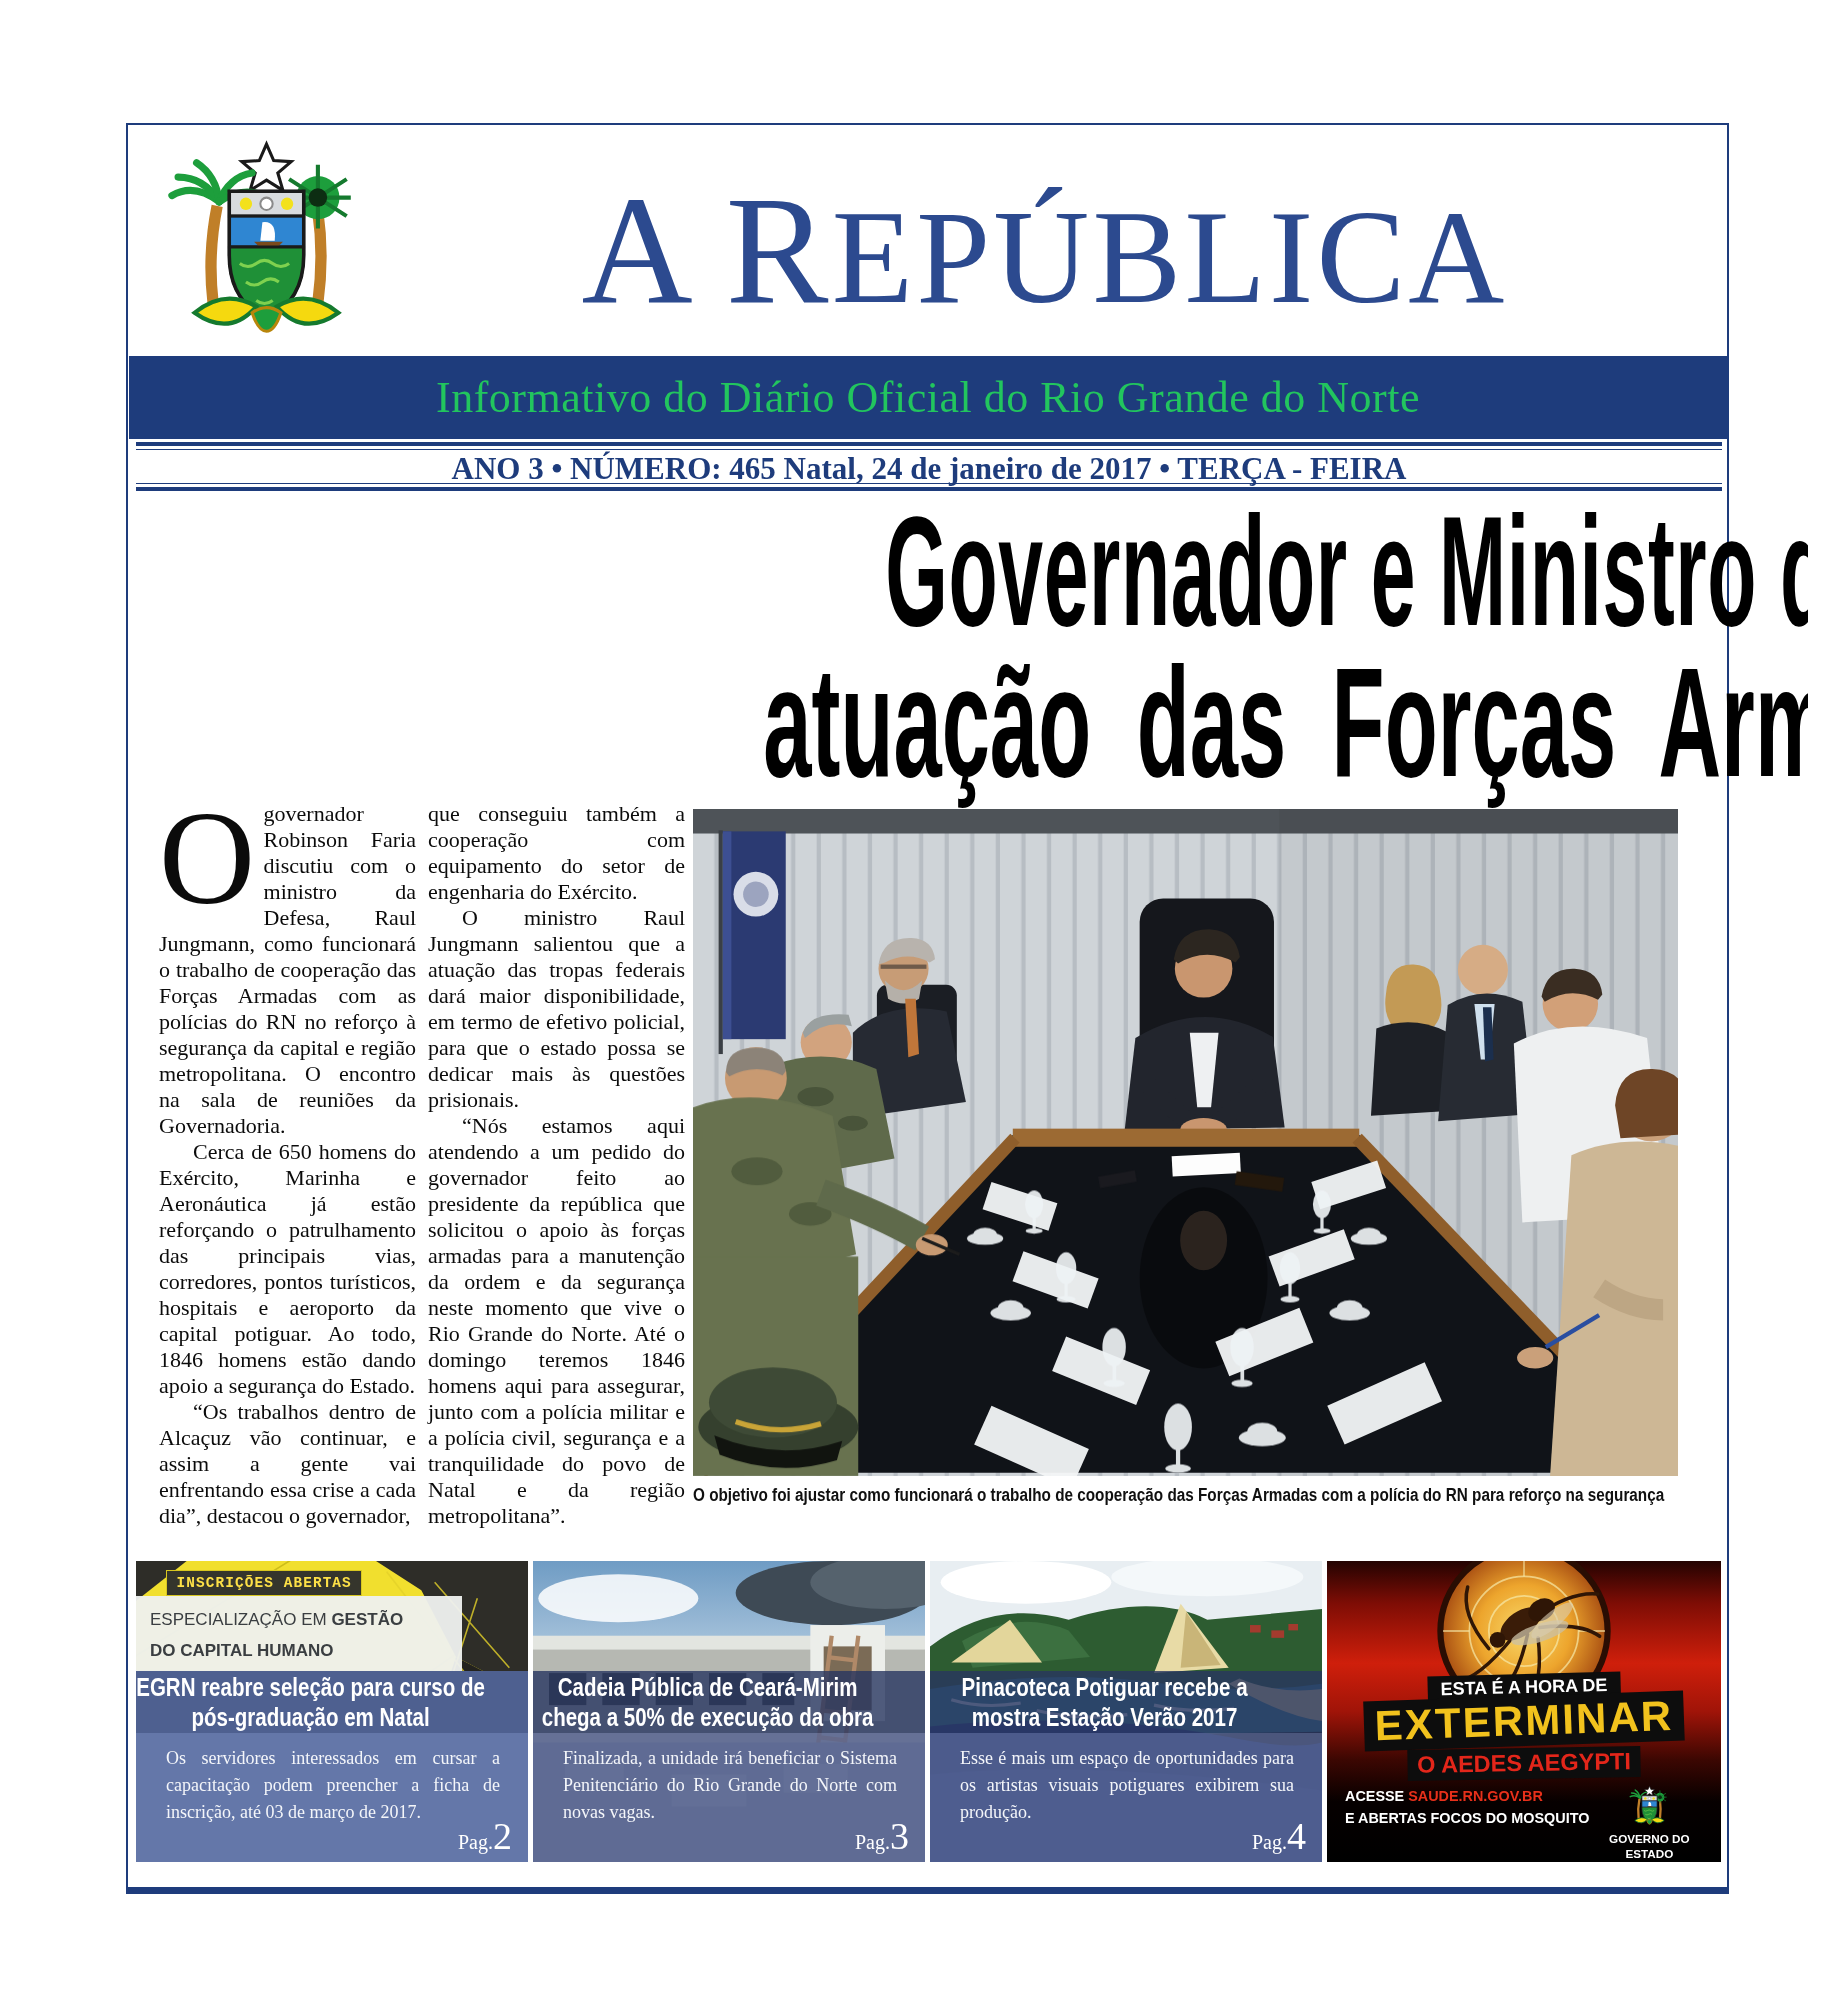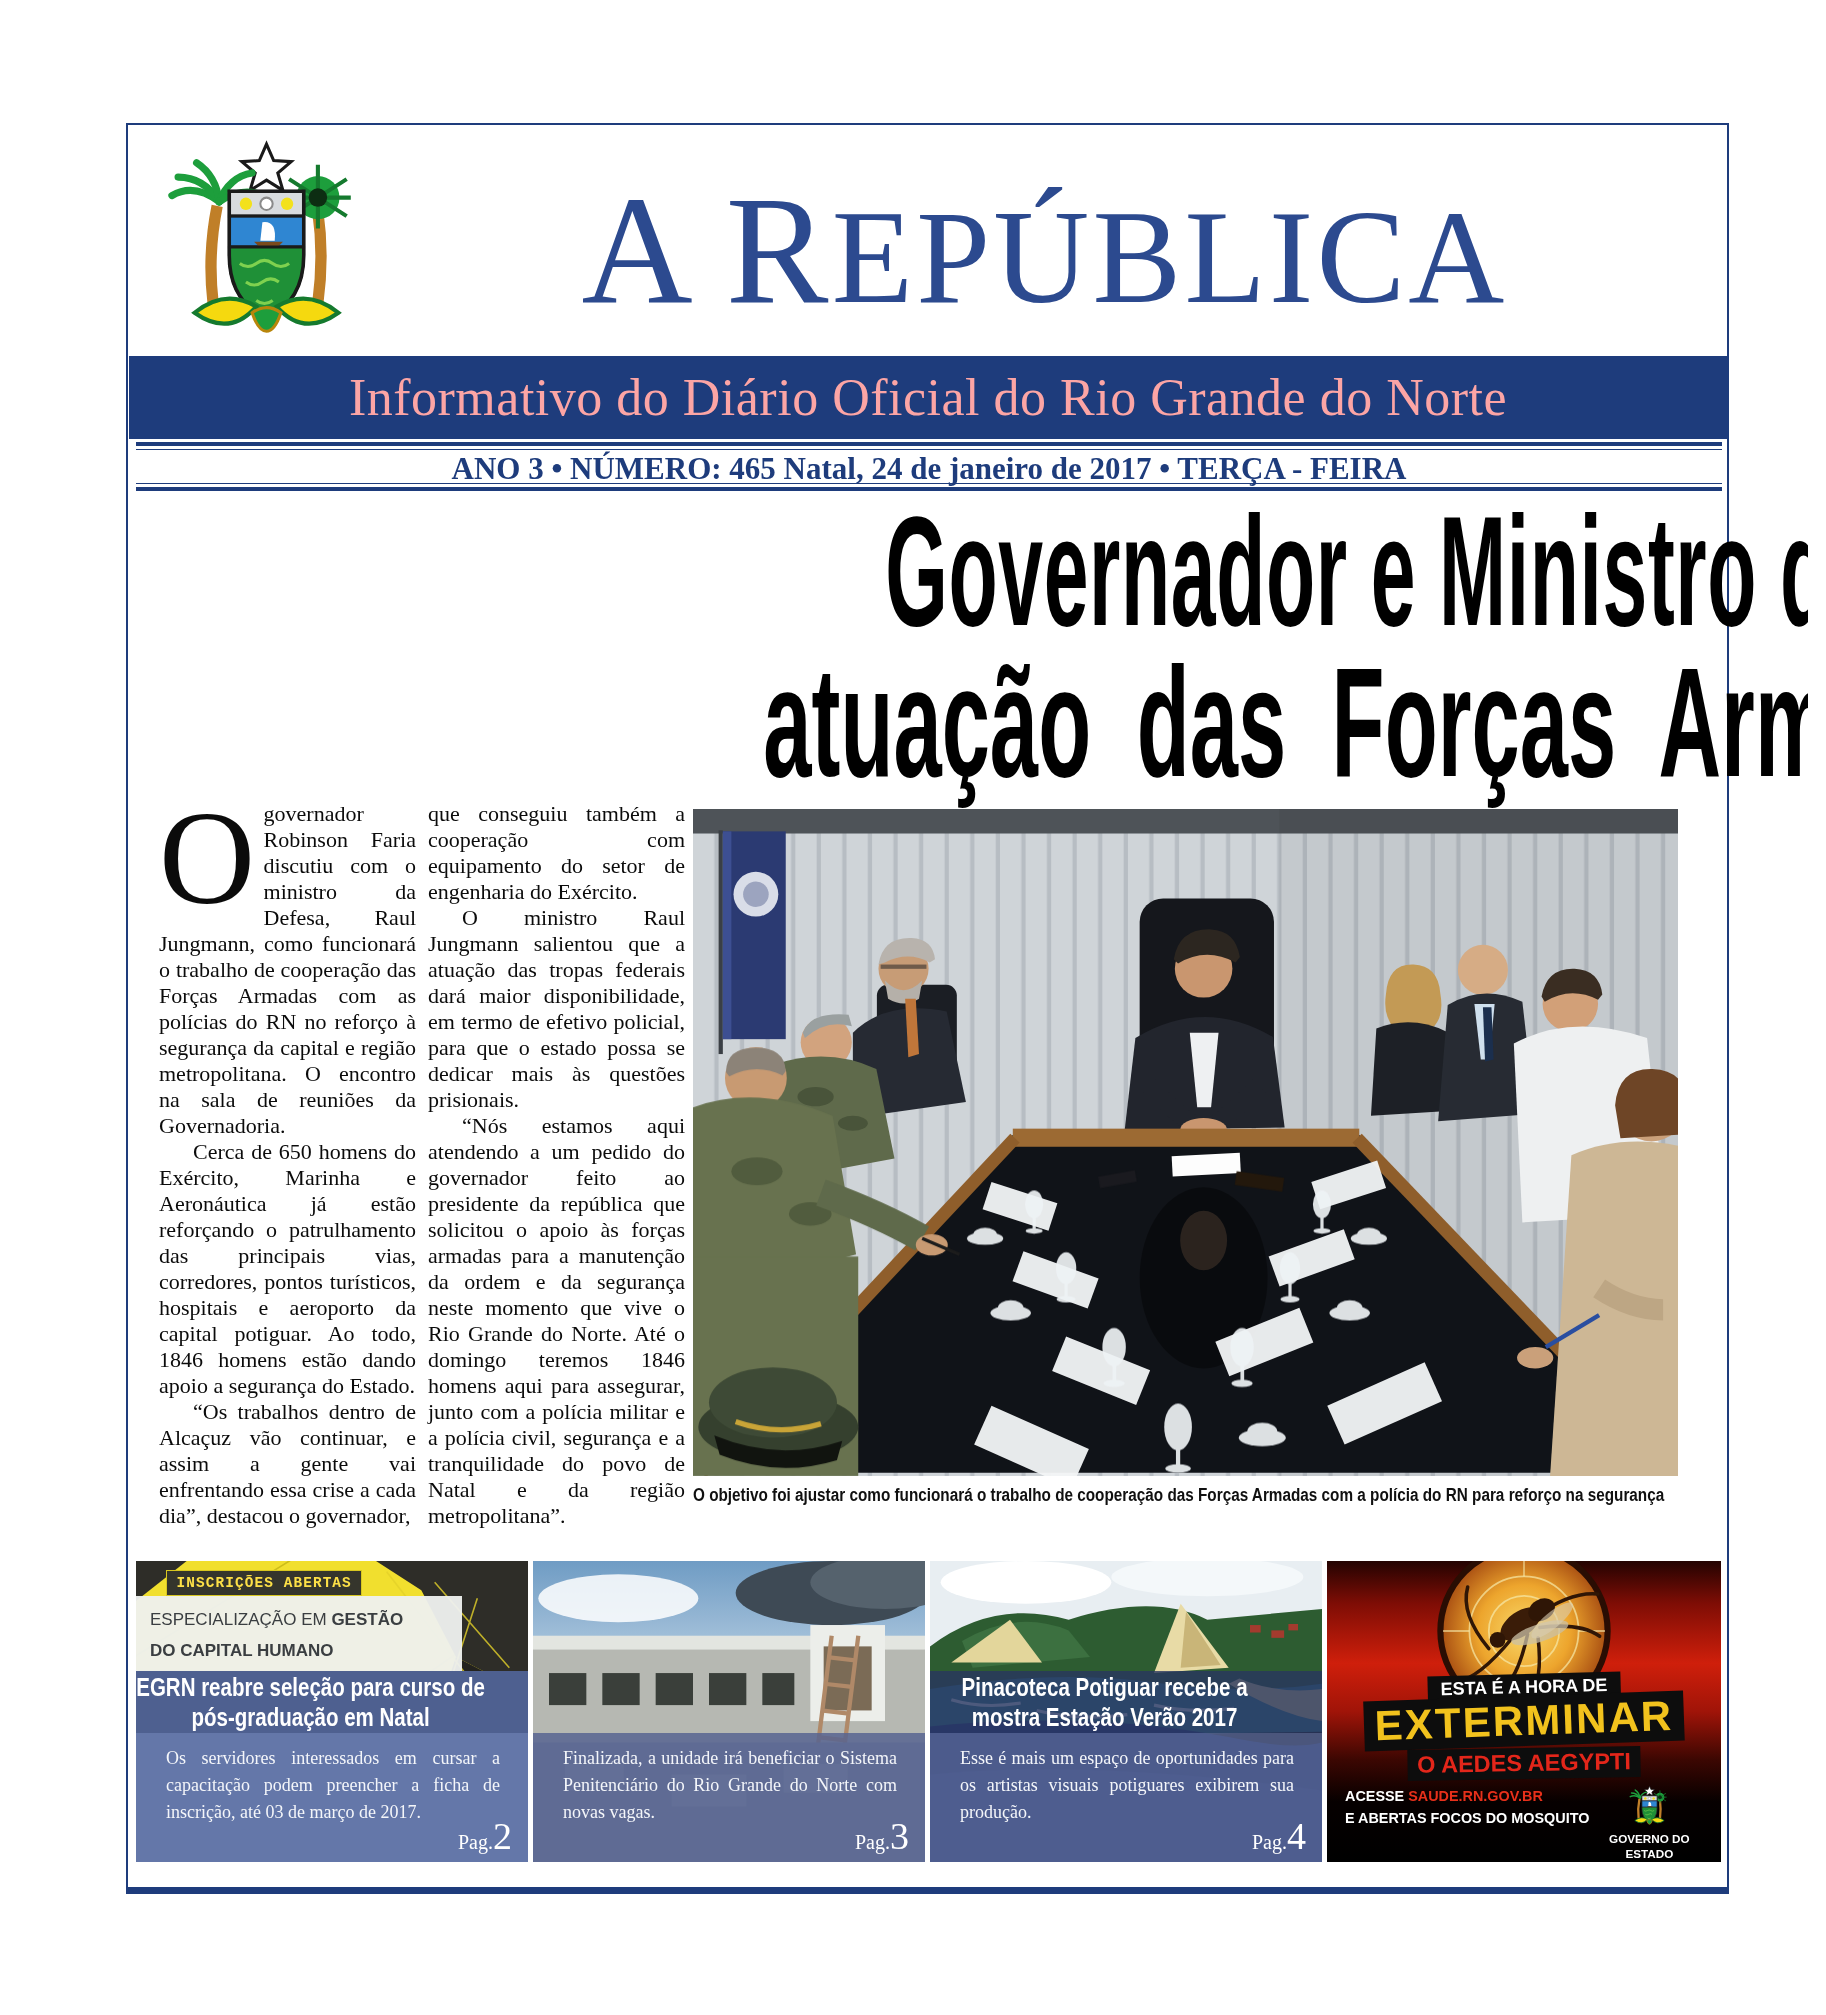--- a/index.html
+++ b/index.html
@@ -10,21 +10,21 @@
          border:2.7px solid #1e3c7c;border-bottom:7.5px solid #1e3c7c;}
   
   .coa-large{position:absolute;left:160px;top:138px;width:213px;height:221px;}
   .masthead{position:absolute;left:373px;top:170px;width:1343px;text-align:center;color:#2c4a8f;
             white-space:nowrap;letter-spacing:3.2px;line-height:160px;}
   .masthead .big{font-size:154px;}
   .masthead .small{font-size:133px;}
   .masthead .w1{margin-right:30px;}
   .banner{position:absolute;left:129px;top:356px;width:1598px;height:83px;background:#1e3c7c;
           display:flex;align-items:center;justify-content:center;}
-  .banner-text{color:#fca5a5;font-size:52px;letter-spacing:0.5px;}
+  .banner-text{color:#22c55e;font-size:44px;letter-spacing:0.5px;}
   .rule{position:absolute;left:136px;width:1586px;box-sizing:border-box;}
   .rule-a{top:442px;height:8px;border-top:4.3px solid #1e3c7c;border-bottom:1.6px solid #1e3c7c;}
   .rule-b{top:483px;height:8px;border-top:1.6px solid #1e3c7c;border-bottom:4.3px solid #1e3c7c;}
   .dateline{position:absolute;left:136px;top:451px;width:1586px;text-align:center;
             font-size:31px;font-weight:700;color:#1e3c7c;}
   
   .hl{position:absolute;left:139px;width:1549px;text-align:center;white-space:nowrap;
       font-family:"Liberation Sans",sans-serif;font-weight:800;color:#000;}
   .hl>span{display:inline-block;transform-origin:50% 50%;}
   .hl1{top:500px;}  .hl1>span{font-size:155px;line-height:143px;transform:scaleX(.52);letter-spacing:1.1px;}
@@ -370,20 +370,23 @@
           <line x1="540" y1="280" x2="592" y2="286"></line>
             <line x1="534" y1="330" x2="586" y2="336"></line>
         </g>
         <rect y="340" width="735" height="224" fill="#8e98a4"></rect>
         <g fill="#a8aeb4">
             <rect x="60" y="380" width="110" height="50"></rect>
             <rect x="260" y="400" width="140" height="60"></rect>
             <rect x="470" y="380" width="120" height="54"></rect>
           </g>
       </svg>
+    </div>
+    <div class="band-title">
+      <div class="promo-title">Cadeia Pública de Ceará-Mirim chega a 50% de execução da obra</div>
     </div>
     <div class="band-body">
       <div class="promo-body">Finalizada, a unidade irá beneficiar o Sistema Penitenciário do Rio Grande do Norte com novas vagas.</div>
       <div class="pag"><span class="lbl">Pag.</span><span class="num">3</span></div>
     </div>
   </div>
 
   <div class="promo p3">
     <div class="bg">
       <svg viewBox="0 0 735 564" preserveAspectRatio="none">

